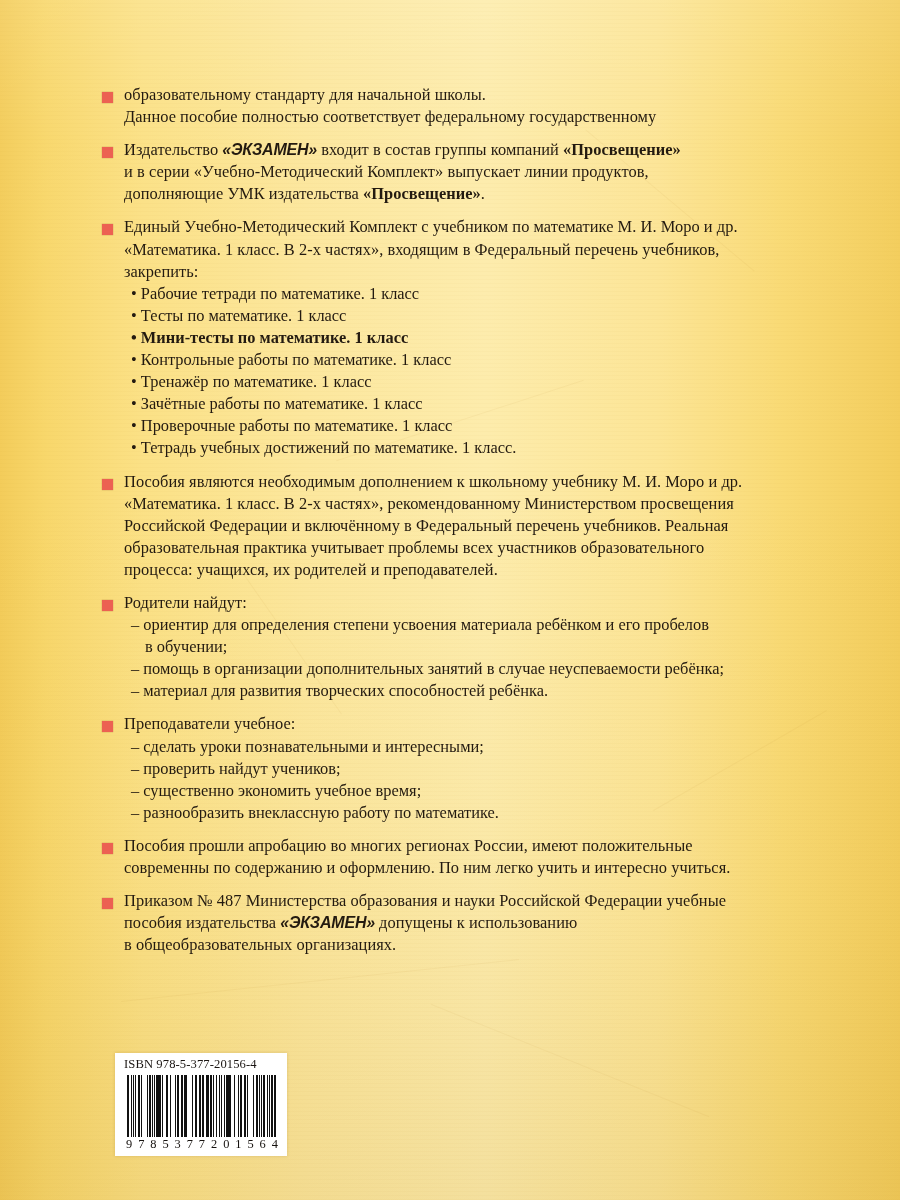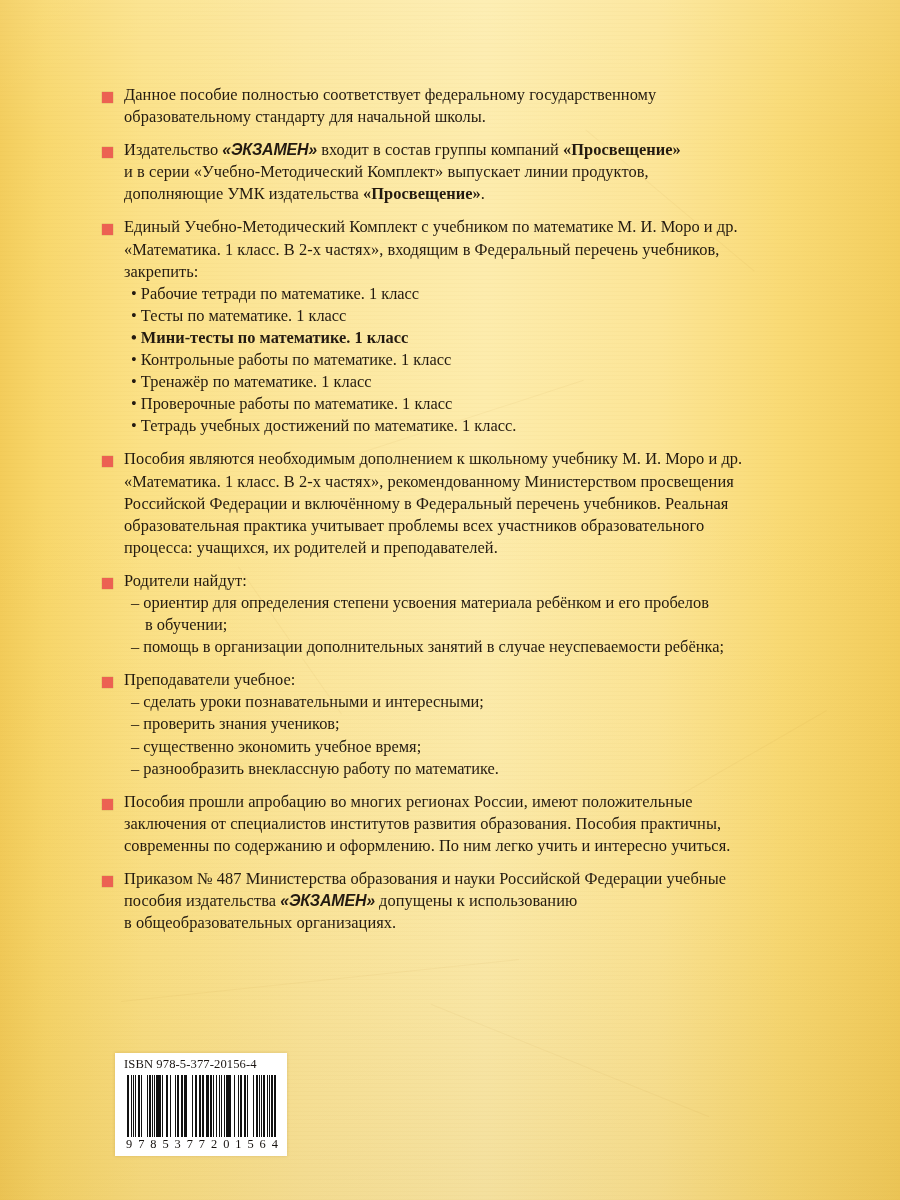--- a/index.html
+++ b/index.html
@@ -188,69 +188,70 @@
       <i style="left: 420px; top: 1060px; width: 300px; height: 1px; transform: rotate(22deg);"></i>
       <i style="left: 120px; top: 980px; width: 400px; height: 1px; transform: rotate(-6deg);"></i>
       <i style="left: 560px; top: 200px; width: 220px; height: 1px; transform: rotate(40deg);"></i>
       <i style="left: 640px; top: 760px; width: 200px; height: 1px; transform: rotate(-30deg);"></i>
       <i style="left: 200px; top: 640px; width: 180px; height: 1px; transform: rotate(55deg);"></i>
     </div>
 
   <div id="content" style="padding-top: 84px;">
       <div class="block">
         <span class="bullet"></span>
+        <div class="line">образовательному стандарту для начальной школы.</div>
         <div class="line">Данное пособие полностью соответствует федеральному государственному</div>
-        <div class="line">образовательному стандарту для начальной школы.</div>
       </div>
       <div class="block">
         <span class="bullet"></span>
         <div class="line"><span>Издательство </span><b class="exam">«ЭКЗАМЕН»</b><span> входит в состав группы компаний </span><b class="serif">«Просвещение»</b></div>
         <div class="line"><span>и в серии «Учебно-Методический Комплект» выпускает линии продуктов,</span></div>
         <div class="line"><span>дополняющие УМК издательства </span><b class="serif">«Просвещение»</b><span>.</span></div>
       </div>
       <div class="block">
         <span class="bullet"></span>
         <div class="line">Единый Учебно-Методический Комплект с учебником по математике М. И. Моро и др.</div>
         <div class="line">«Математика. 1 класс. В 2-х частях», входящим в Федеральный перечень учебников,</div>
         <div class="line">закрепить:</div>
         <div class="prod">• Рабочие тетради по математике. 1 класс</div>
         <div class="prod">• Тесты по математике. 1 класс</div>
         <div class="prod b">• Мини-тесты по математике. 1 класс</div>
         <div class="prod">• Контрольные работы по математике. 1 класс</div>
         <div class="prod">• Тренажёр по математике. 1 класс</div>
+        <div class="prod">• Зачётные работы по математике. 1 класс</div>
         <div class="prod">• Проверочные работы по математике. 1 класс</div>
         <div class="prod">• Тетрадь учебных достижений по математике. 1 класс.</div>
       </div>
       <div class="block">
         <span class="bullet"></span>
         <div class="line">Пособия являются необходимым дополнением к школьному учебнику М. И. Моро и др.</div>
         <div class="line">«Математика. 1 класс. В 2-х частях», рекомендованному Министерством просвещения</div>
         <div class="line">Российской Федерации и включённому в Федеральный перечень учебников. Реальная</div>
         <div class="line">образовательная практика учитывает проблемы всех участников образовательного</div>
         <div class="line">процесса: учащихся, их родителей и преподавателей.</div>
       </div>
       <div class="block">
         <span class="bullet"></span>
         <div class="line">Родители найдут:</div>
         <div class="sub">– ориентир для определения степени усвоения материала ребёнком и его пробелов</div>
         <div class="sub cont">в обучении;</div>
         <div class="sub">– помощь в организации дополнительных занятий в случае неуспеваемости ребёнка;</div>
+        <div class="sub">– материал для развития творческих способностей ребёнка.</div>
       </div>
       <div class="block">
         <span class="bullet"></span>
         <div class="line">Преподаватели учебное:</div>
         <div class="sub">– сделать уроки познавательными и интересными;</div>
-        <div class="sub">– проверить знания учеников;</div>
+        <div class="sub">– проверить найдут учеников;</div>
         <div class="sub">– существенно экономить учебное время;</div>
         <div class="sub">– разнообразить внеклассную работу по математике.</div>
       </div>
       <div class="block">
         <span class="bullet"></span>
         <div class="line">Пособия прошли апробацию во многих регионах России, имеют положительные</div>
-        <div class="line">заключения от специалистов институтов развития образования. Пособия практичны,</div>
         <div class="line">современны по содержанию и оформлению. По ним легко учить и интересно учиться.</div>
       </div>
       <div class="block">
         <span class="bullet"></span>
         <div class="line"><span>Приказом № 487 Министерства образования и науки Российской Федерации учебные</span></div>
         <div class="line"><span>пособия издательства </span><b class="exam">«ЭКЗАМЕН»</b><span> допущены к использованию</span></div>
         <div class="line"><span>в общеобразовательных организациях.</span></div>
       </div>
     </div>
 

